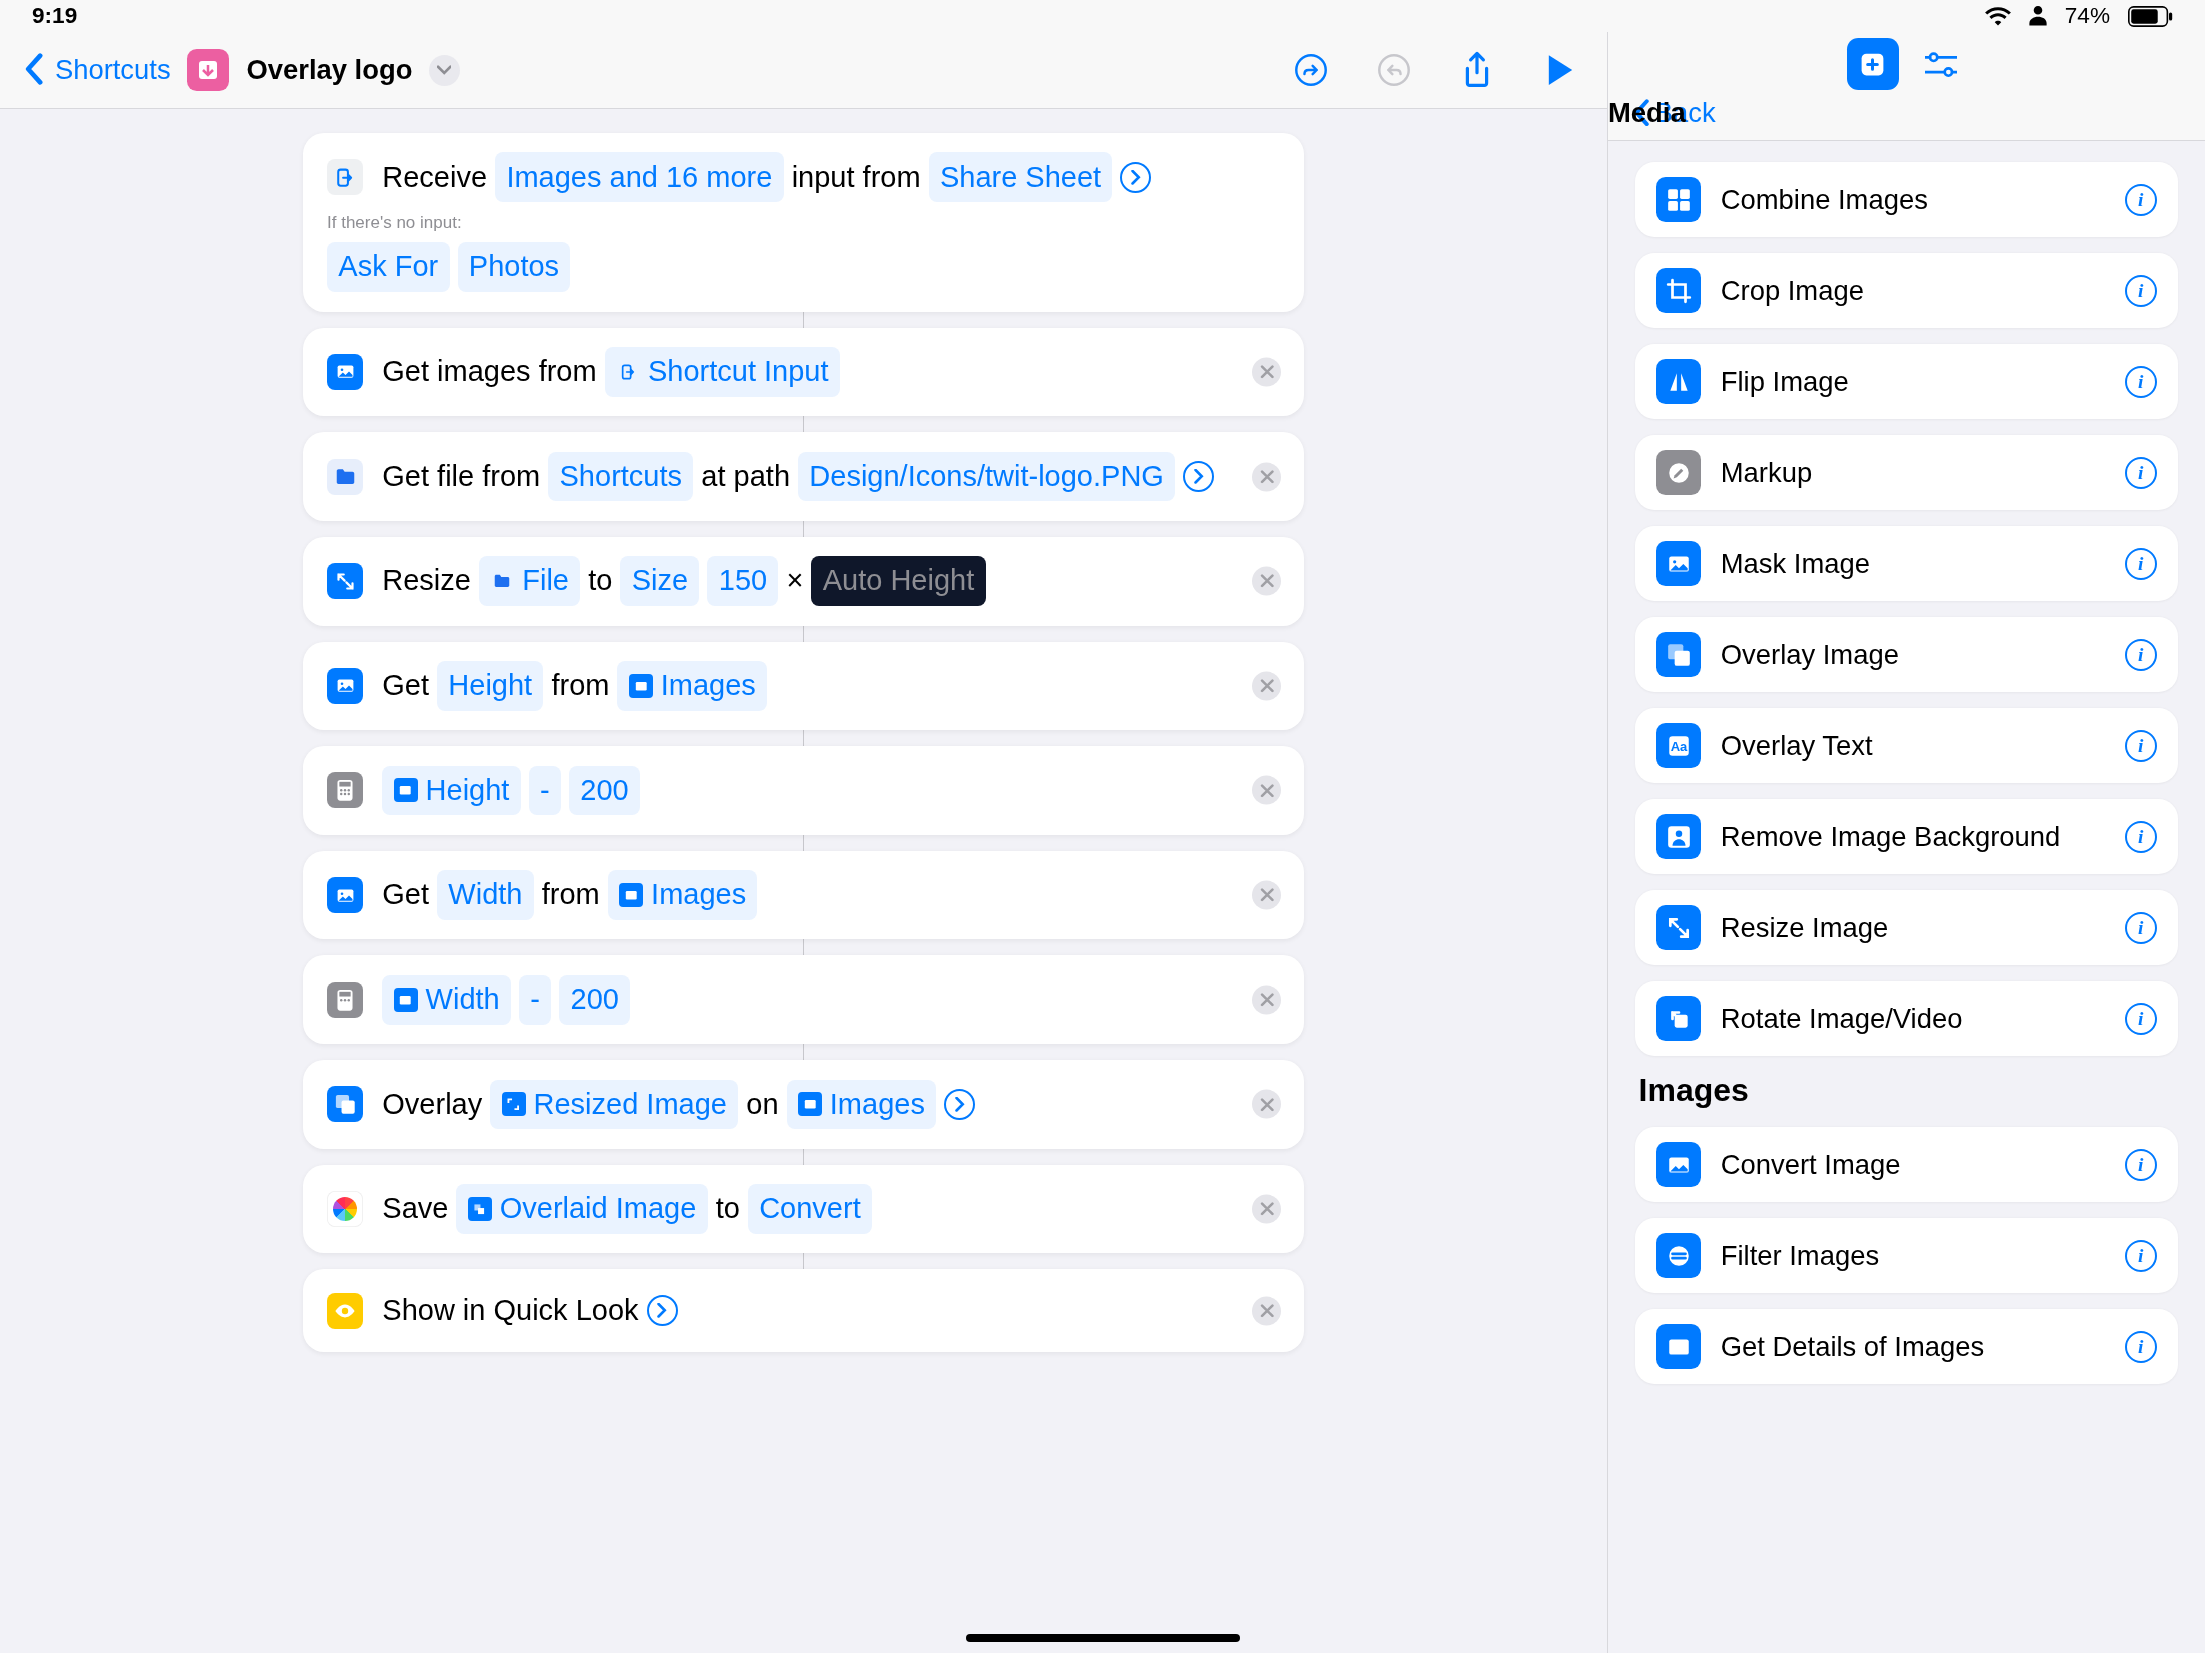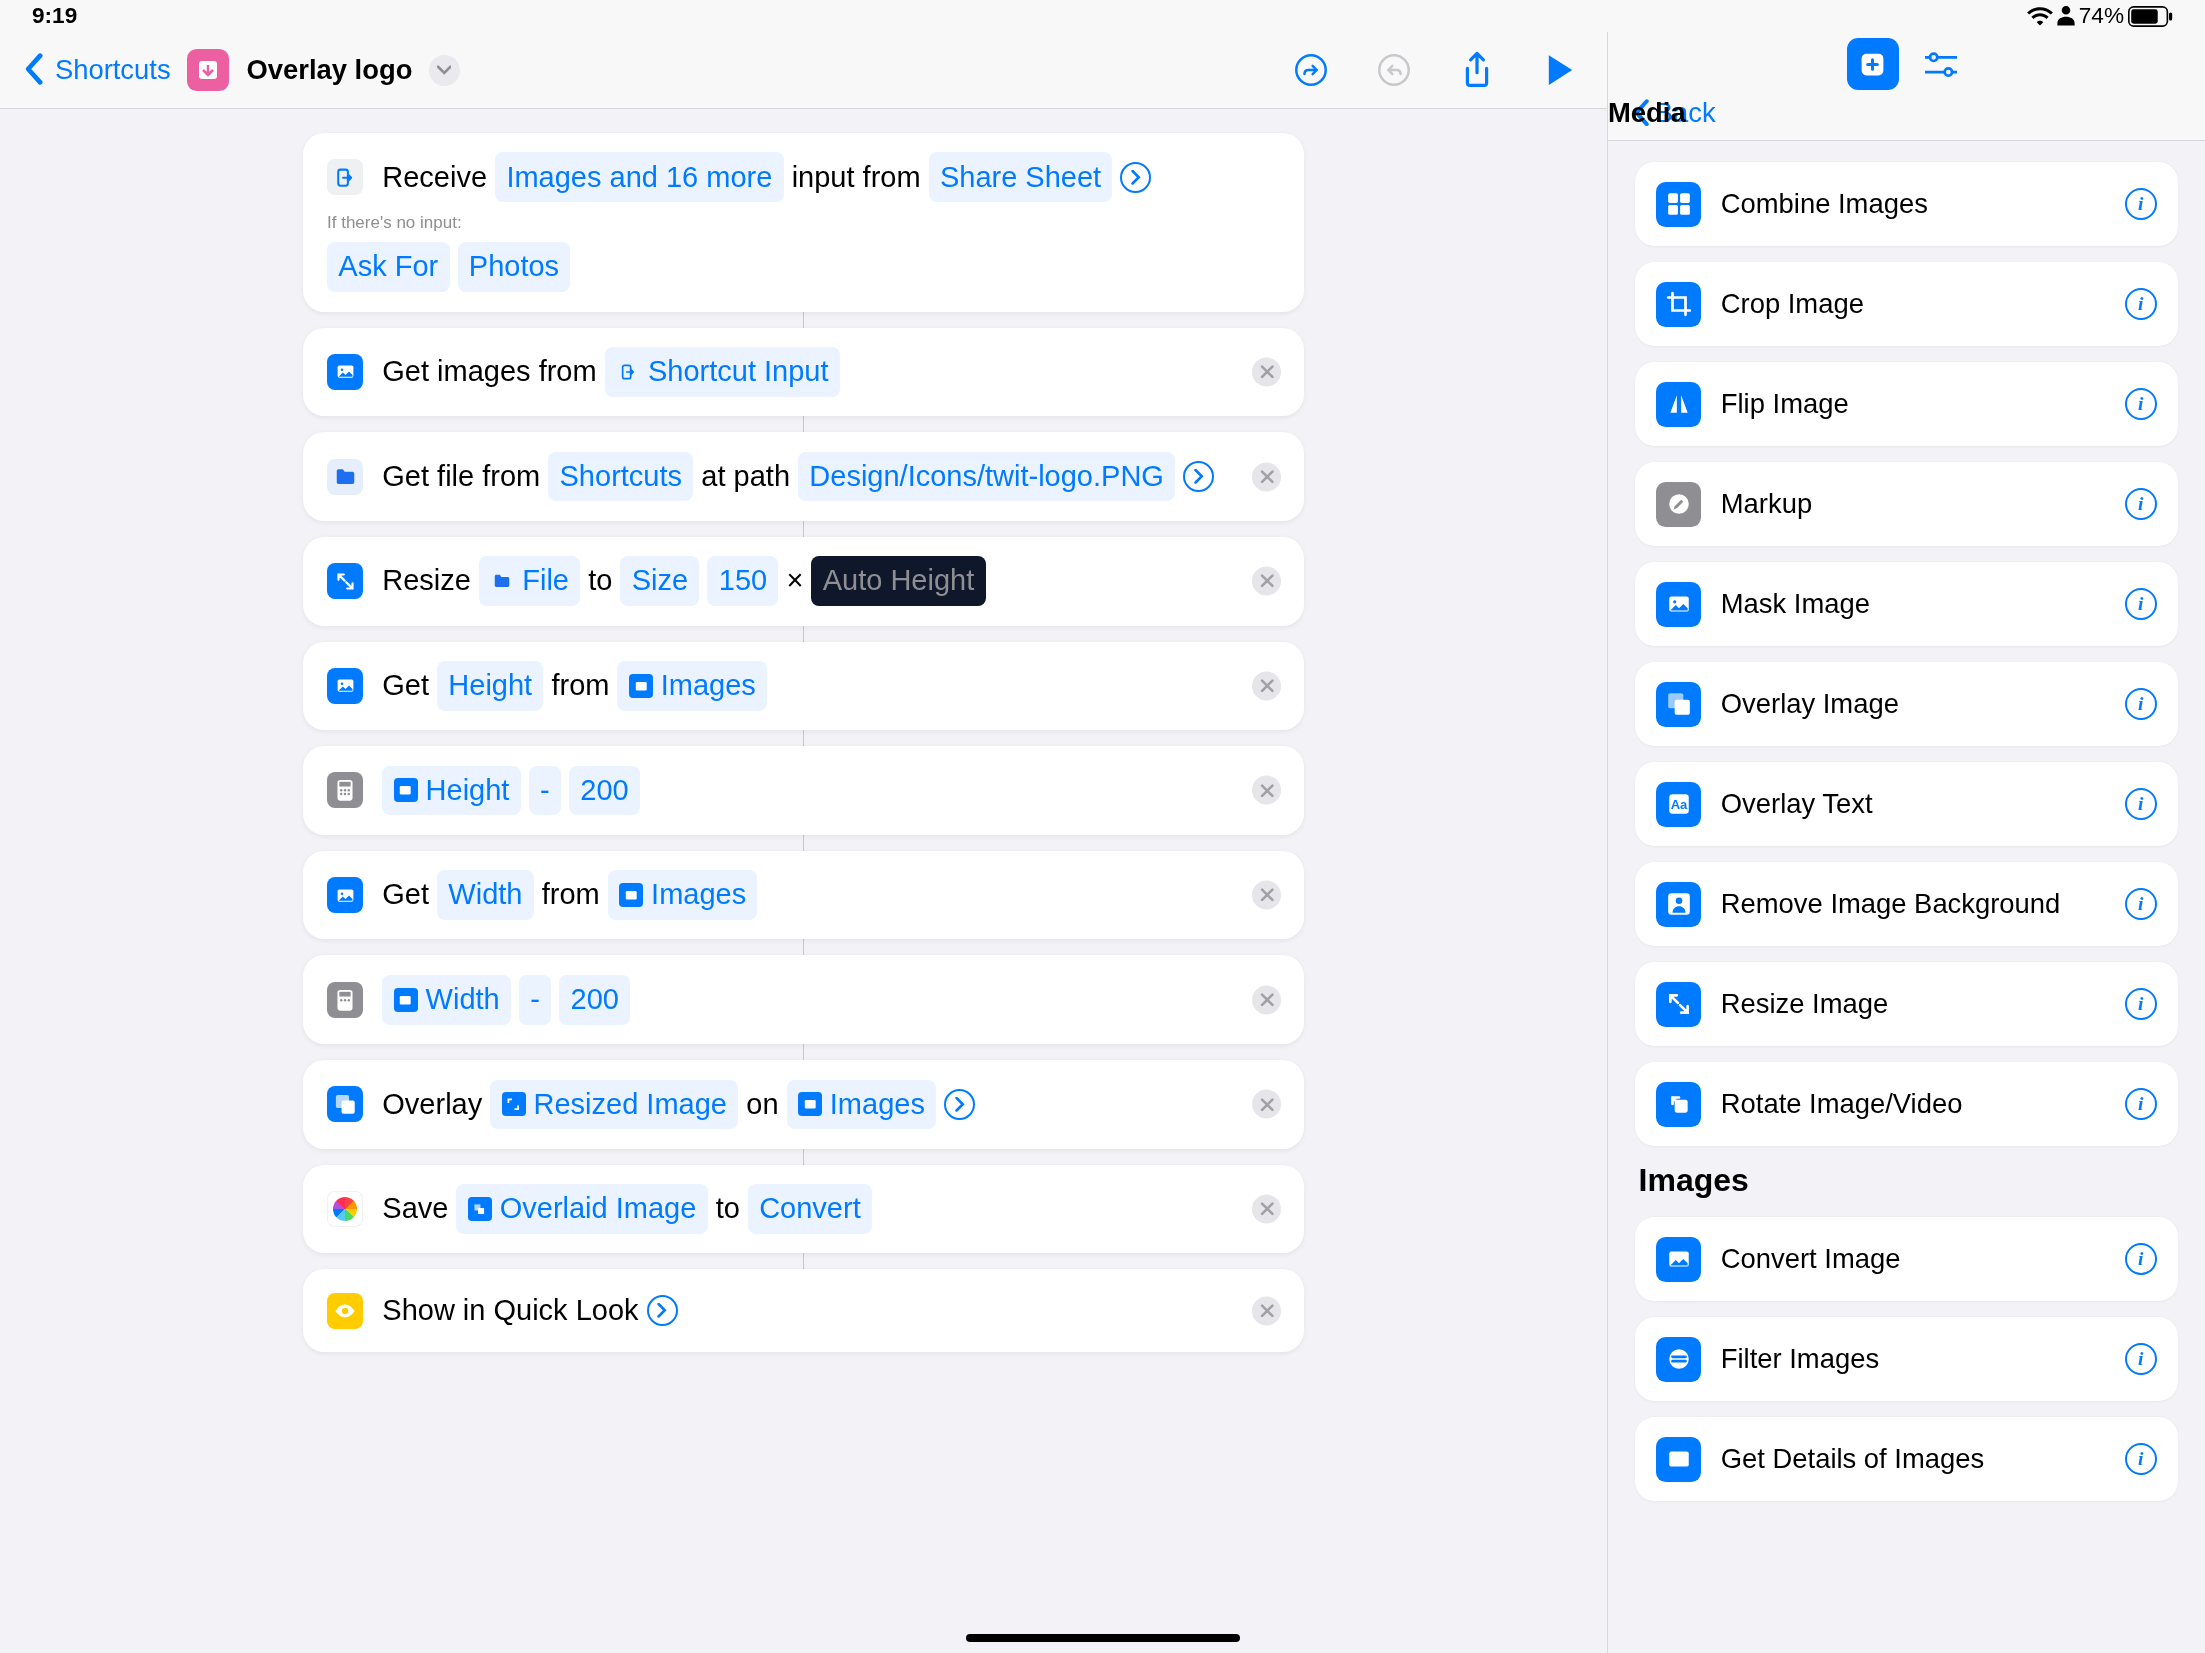--- a/index.html
+++ b/index.html
@@ -1,21 +1,21 @@
 <!DOCTYPE html>
 <html style="font-size:13px"><head>
 <meta charset="utf-8">
 <style>
   * { box-sizing: border-box; margin: 0; padding: 0; }
   html, body { width: 100%; height: 100%; font-family: -apple-system, BlinkMacSystemFont, "Helvetica Neue", sans-serif; background: #f2f2f7; color: #000; }
   body { display: flex; flex-direction: column; }
 
   
   .status-bar { height: 32px; display: flex; justify-content: space-between; align-items: center; padding: 0 32px 0 32px; font-size: 22.6px; font-weight: 600; background: #f8f8f8; }
-  .status-right { display: flex; align-items: center; gap: 4px; font-weight: 500; }
+  .status-right { display: flex; align-items: center; gap: 18px; font-weight: 500; }
   .status-right svg { display: block; }
 
   
   .main { flex: 1; display: flex; min-height: 0; }
   .editor-pane { flex: 1; display: flex; flex-direction: column; min-width: 0; border-right: 0.8px solid #d8d8dc; }
   .side-pane { width: 597px; display: flex; flex-direction: column; background: #f2f2f7; }
 
   
   .editor-header { height: 77px; background: #f8f8f8; border-bottom: 0.8px solid #d8d8dc; display: flex; align-items: center; padding: 0 22.6px; gap: 11.3px; }
   .back-chevron { color: #007aff; }
@@ -45,21 +45,21 @@
   .side-header-top { height:77px; display:flex; align-items:center; justify-content:center; gap:16px;}
   .seg-btn { width:52px; height:52px; border-radius:11.3px; display:flex; align-items:center; justify-content:center; }
   .seg-active { background:#007aff; }
   .side-nav-row { flex:1; display:flex; align-items:center; padding: 0 24px 11.3px 24px; position:relative;}
   .side-back { display:flex; align-items:center; gap:4.8px; color:#007aff; font-size:27.4px;}
   .side-title-center { position:absolute; left:0; right:12px; text-align:left; font-size:27.4px; font-weight:600; pointer-events:none;}
 
   
   .side-body { flex:1; overflow:auto; padding: 21px 27.4px 32px 27.4px;}
   .section-title { font-size:32px; font-weight:700; margin: 14.5px 0 18px 3.2px;}
-  .action-item { background:#fff; border-radius:19.4px; height:84px; display:flex; align-items:center; padding: 8px 21px; margin-bottom: 16px; box-shadow: 0 0.8px 2.4px rgba(0,0,0,0.05);}
+  .action-item { background:#fff; border-radius:19.4px; height:75px; display:flex; align-items:center; padding: 8px 21px; margin-bottom: 16px; box-shadow: 0 0.8px 2.4px rgba(0,0,0,0.05);}
   .action-item .ai-icon { width:45px; height:45px; border-radius:9.7px; display:flex; align-items:center; justify-content:center; margin-right:19.4px;}
   .action-item .ai-label { font-size:27.4px; font-weight:500; flex:1;}
   .action-item .ai-info { width:32px; height:32px; border:2.4px solid #007aff; border-radius:50%; display:flex; align-items:center; justify-content:center; color:#007aff; font-weight:700; font-size:19.4px; font-family: Georgia, serif; font-style: italic;}
 
   
   .home-indicator { position:fixed; bottom:11.3px; left:50%; transform:translateX(-50%); width:274px; height:8px; background:#000; border-radius:4.8px; }
 
   
   .ic-blue { background:#007aff; }
   .ic-grey { background:#8e8e93; }

